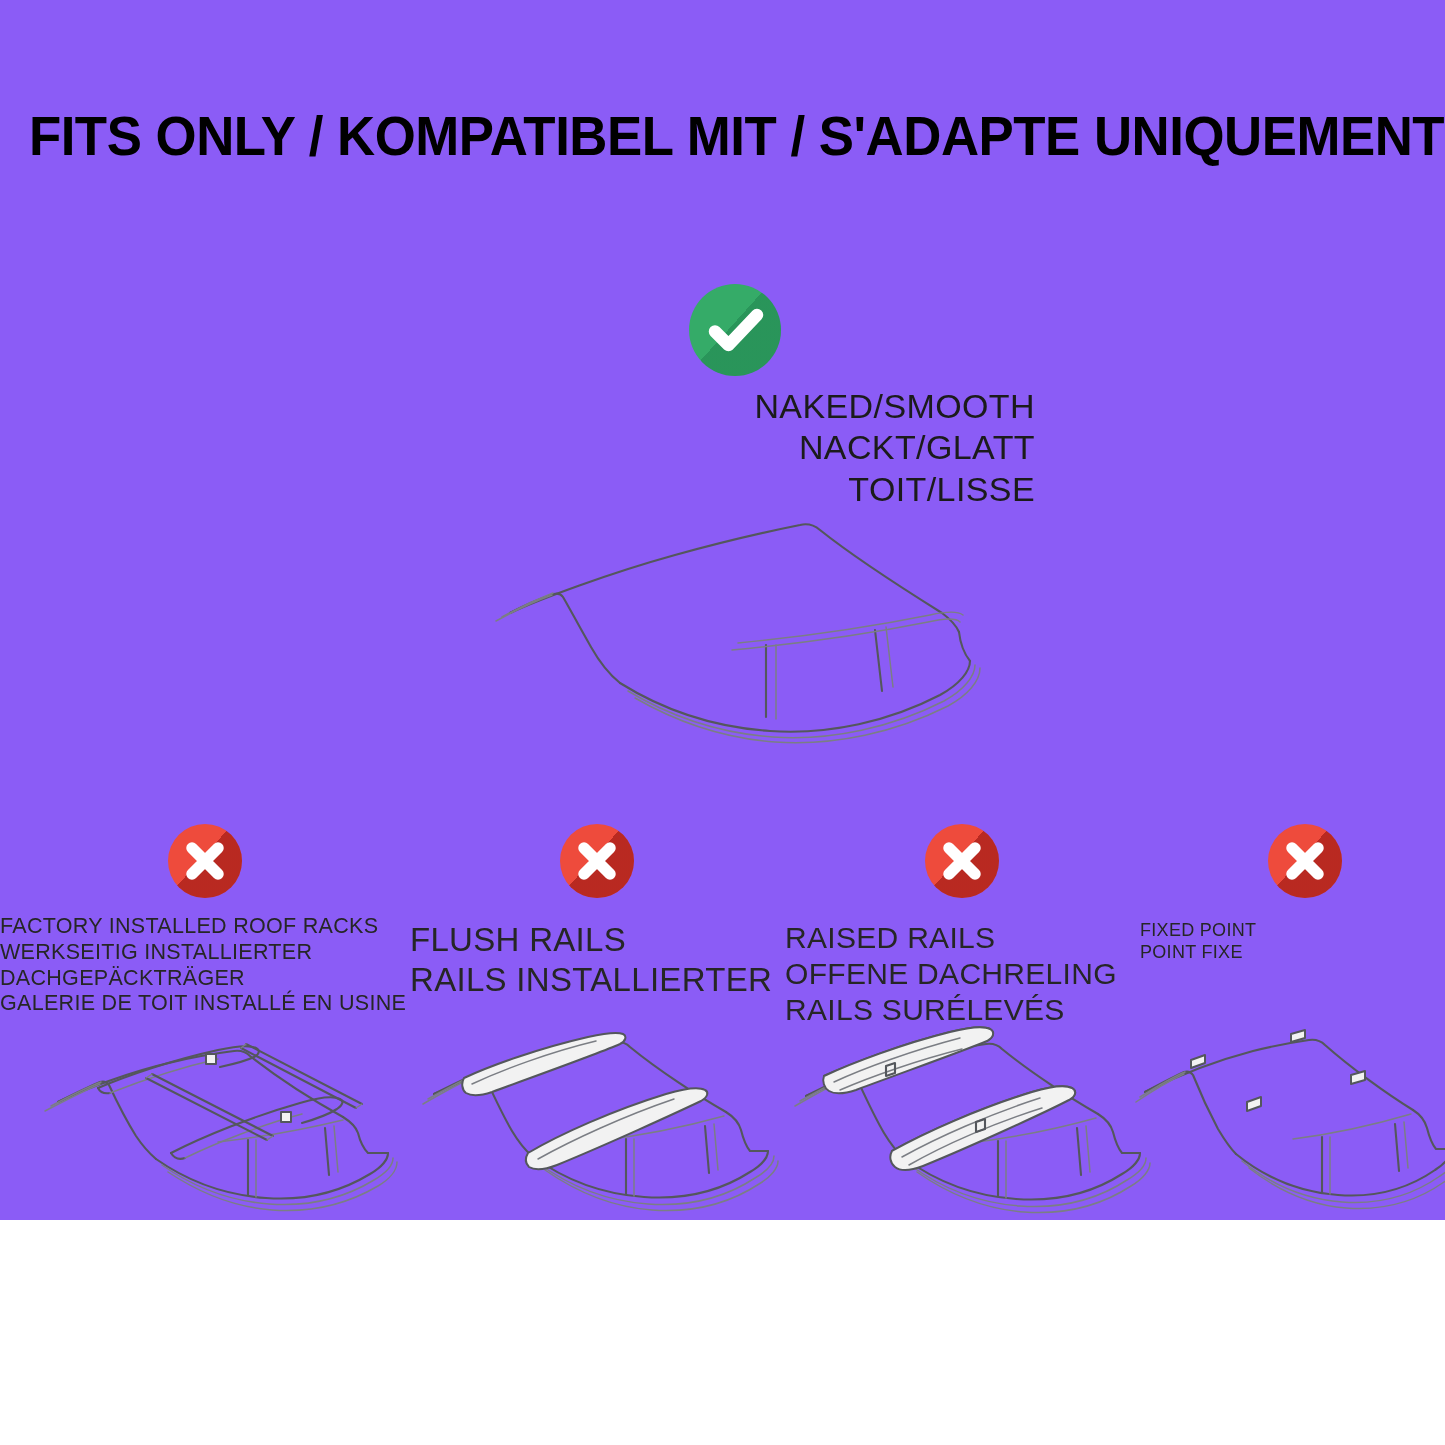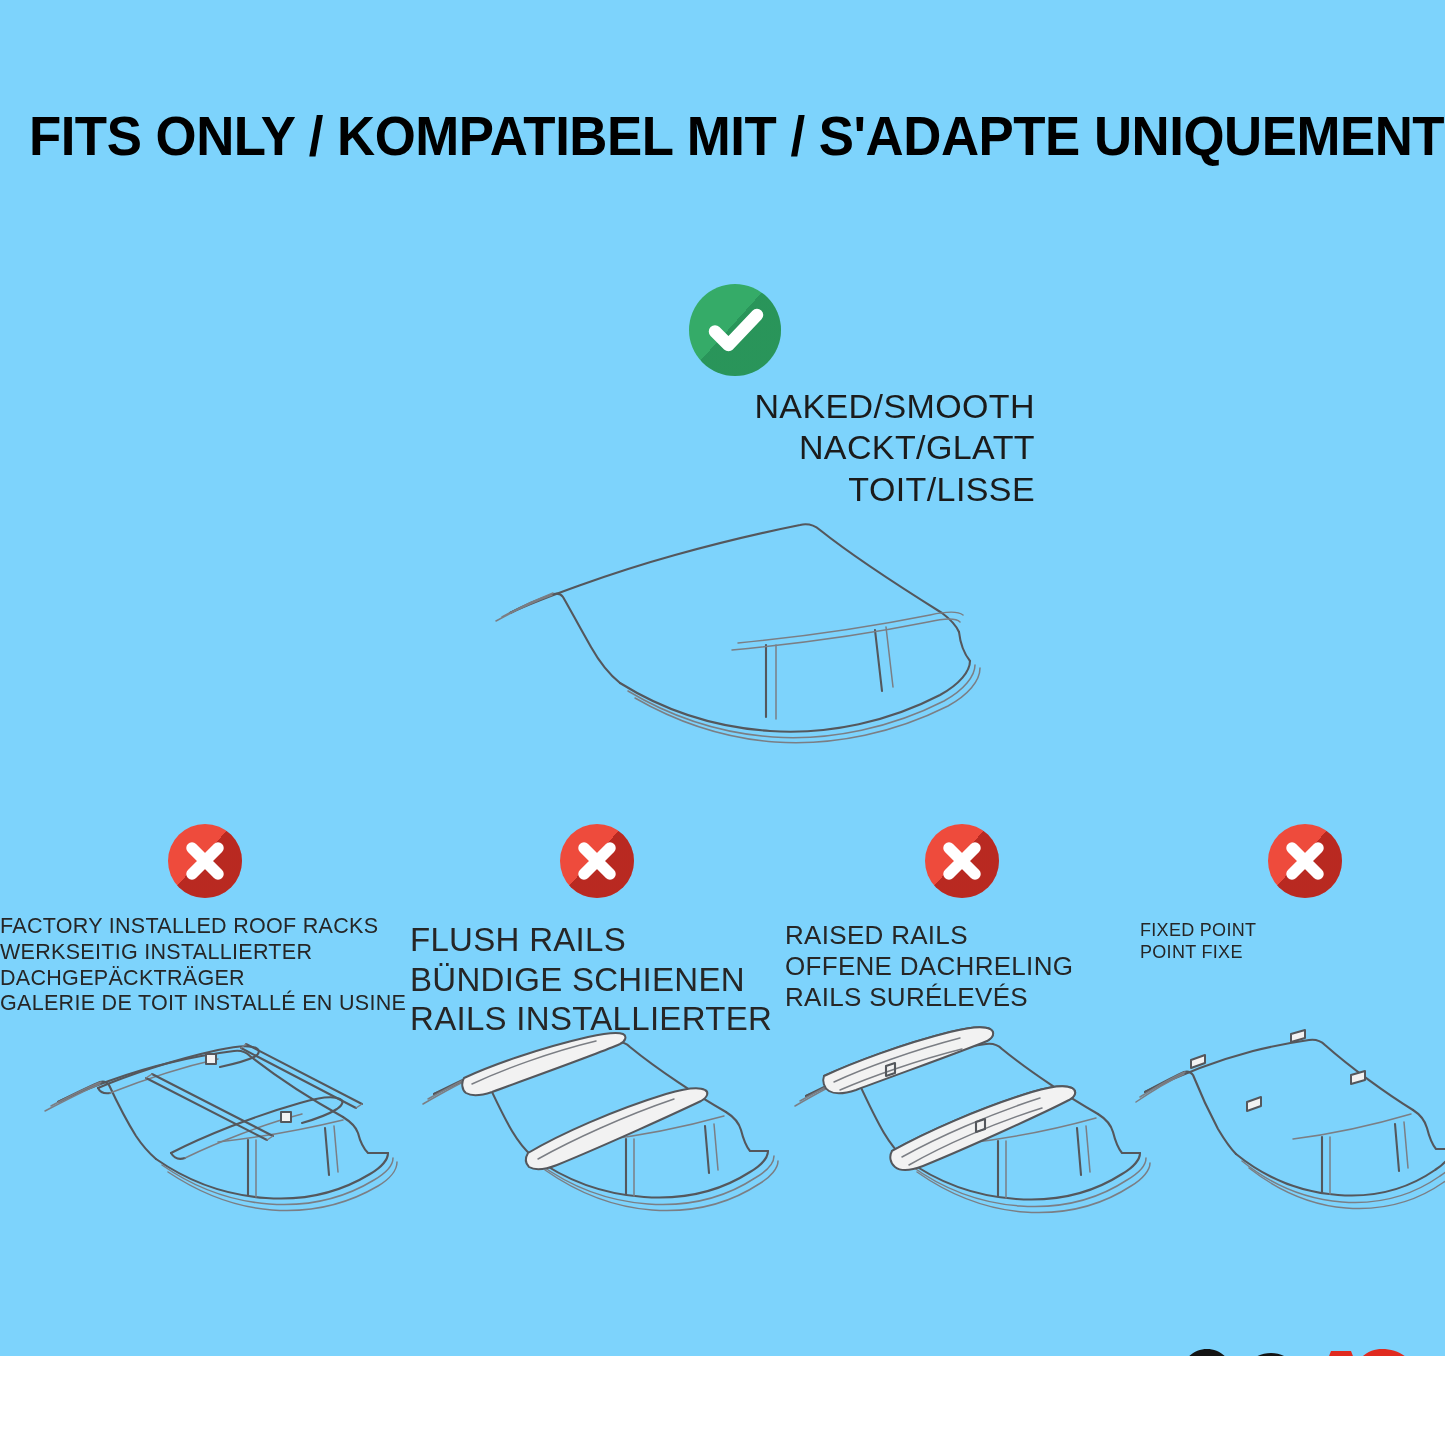--- a/index.html
+++ b/index.html
@@ -3,22 +3,22 @@
 <meta charset="utf-8">
 <style>
   html, body {
     margin: 0;
     padding: 0;
     background: #ffffff;
   }
   #page {
     position: relative;
     width: 1445px;
-    height: 1356px;
-    background: #7dd3fc;
+    height: 1220px;
+    background: #8b5cf6;
     overflow: hidden;
     font-family: "Liberation Sans", sans-serif;
   }
 
   
   #title {
     position: absolute;
     left: 0;
     top: 104px;
     width: 1445px;
@@ -106,21 +106,21 @@
   #col-3 { left: 785px;  width: 355px; }
   #col-4 { left: 1140px; width: 305px; }
 
   #col-1 .x-badge { left: 168px; top: 0; }
   #col-2 .x-badge { left: 150px; top: 0; }
   #col-3 .x-badge { left: 140px; top: 0; }
   #col-4 .x-badge { left: 128px; top: 0; }
 
   #col-1 .x-label { left: 0;  top: 90px;  width: 410px; font-size: 21.5px; }
   #col-2 .x-label { left: 0;  top: 96px;  width: 375px; font-size: 33px;   }
-  #col-3 .x-label { left: 0;  top: 96px;  width: 355px; font-size: 26px;   }
+  #col-3 .x-label { left: 0;  top: 96px;  width: 355px; font-size: 30px;   }
   #col-4 .x-label { left: 0;  top: 96px;  width: 305px; font-size: 18px;   }
 
   
   .car {
     position: absolute;
   }
   #car-main {
     left: 470px;
     top: 495px;
     width: 545px;
@@ -214,21 +214,20 @@
 
   <div class="col" id="col-2">
     <div class="badge x-badge">
       <div class="shadow" style="background:linear-gradient(132deg, rgba(0,0,0,0) 46%, rgba(120,0,0,0.45) 46%);"></div>
       <svg viewBox="0 0 74 74">
         <path d="M24 24 L50 50 M50 24 L24 50" fill="none" stroke="#ffffff" stroke-width="11.5" stroke-linecap="round"></path>
       </svg>
     </div>
     <div class="x-label">
       <div>FLUSH RAILS</div>
-      <div>BÜNDIGE SCHIENEN</div>
       <div>RAILS INSTALLIERTER</div>
     </div>
   </div>
 
   <div class="col" id="col-3">
     <div class="badge x-badge">
       <div class="shadow" style="background:linear-gradient(132deg, rgba(0,0,0,0) 46%, rgba(120,0,0,0.45) 46%);"></div>
       <svg viewBox="0 0 74 74">
         <path d="M24 24 L50 50 M50 24 L24 50" fill="none" stroke="#ffffff" stroke-width="11.5" stroke-linecap="round"></path>
       </svg>

